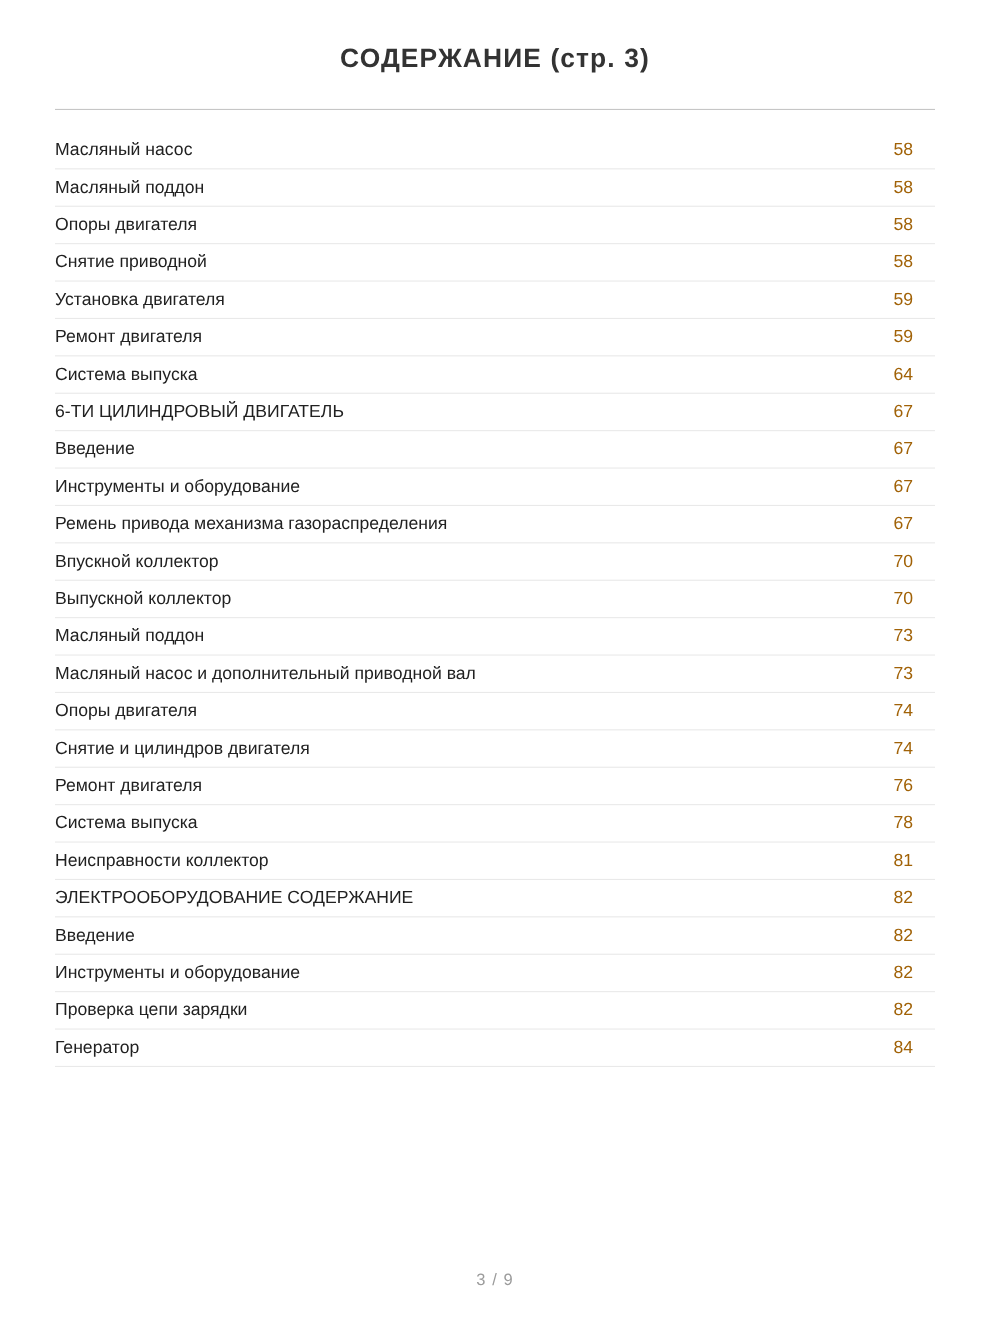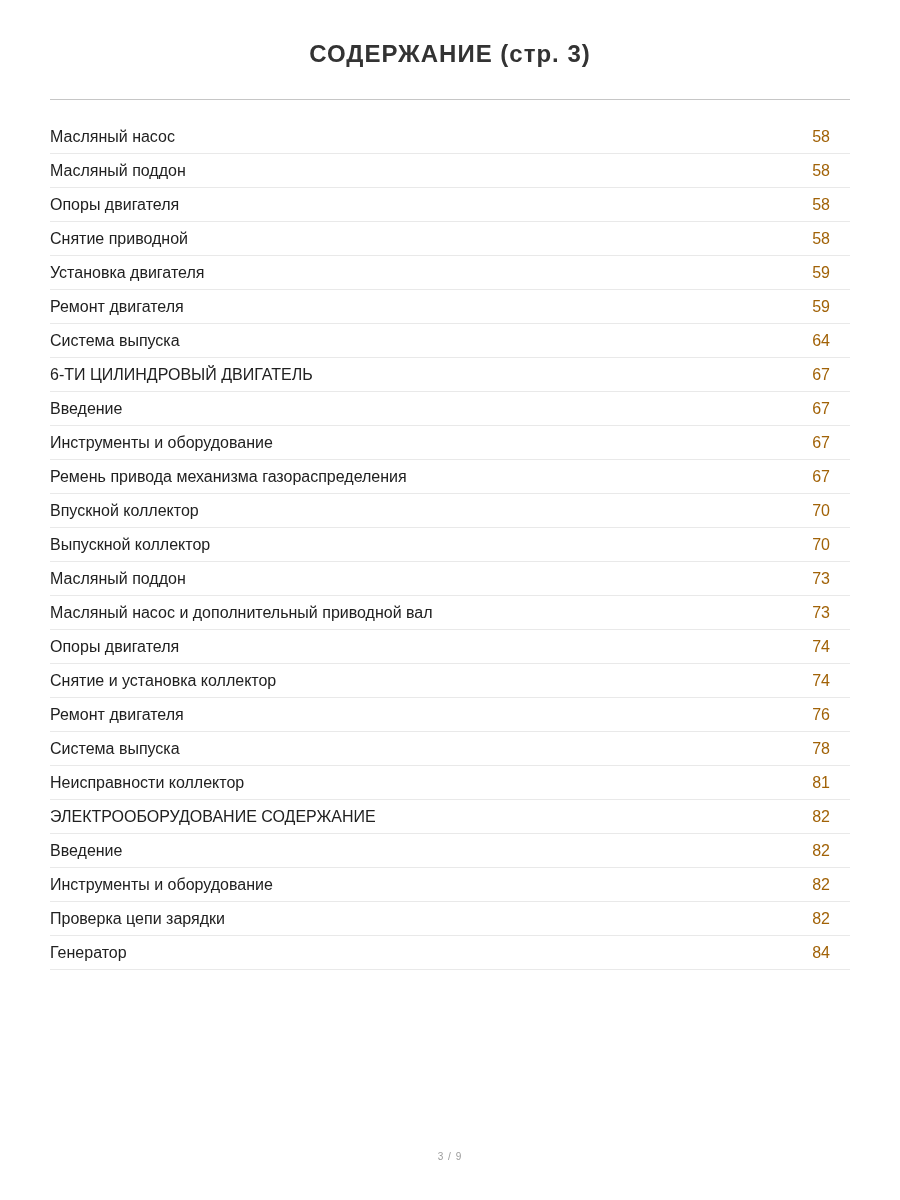--- a/index.html
+++ b/index.html
@@ -46,23 +46,23 @@
   }
   .toc-page {
     color: #a16207;
     padding-right: 20px;
     white-space: nowrap;
   }
   .page-footer {
     position: absolute;
     left: 0;
     right: 0;
-    bottom: 38px;
+    bottom: 28px;
     text-align: center;
-    font-size: 10px;
+    font-size: 15px;
     color: #9b9b9b;
     letter-spacing: 1px;
   }
 </style>
 </head>
 <body>
 
 <div class="page">
   <h1 class="page-title">СОДЕРЖАНИЕ (стр. 3)</h1>
 
@@ -146,21 +146,21 @@
     <span class="toc-label">Масляный насос и дополнительный приводной вал</span>
     <span class="toc-page">73</span>
   </div>
 
   <div class="toc-row">
     <span class="toc-label">Опоры двигателя</span>
     <span class="toc-page">74</span>
   </div>
 
   <div class="toc-row">
-    <span class="toc-label">Снятие и установка коллектор</span>
+    <span class="toc-label">Снятие и цилиндров двигателя</span>
     <span class="toc-page">74</span>
   </div>
 
   <div class="toc-row">
     <span class="toc-label">Ремонт двигателя</span>
     <span class="toc-page">76</span>
   </div>
 
   <div class="toc-row">
     <span class="toc-label">Система выпуска</span>

